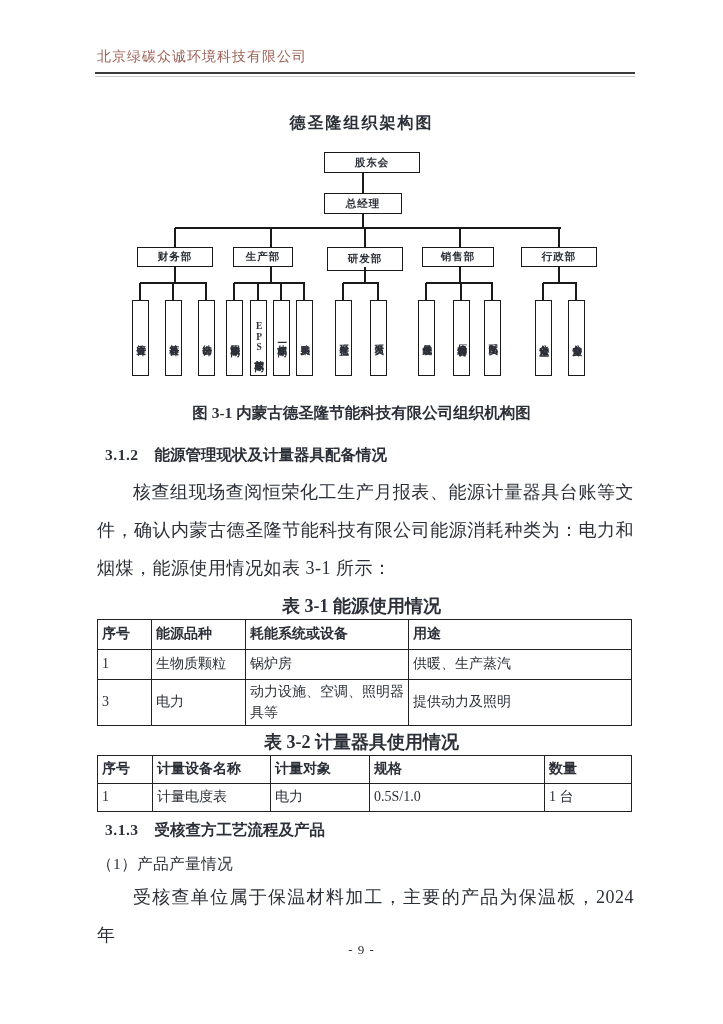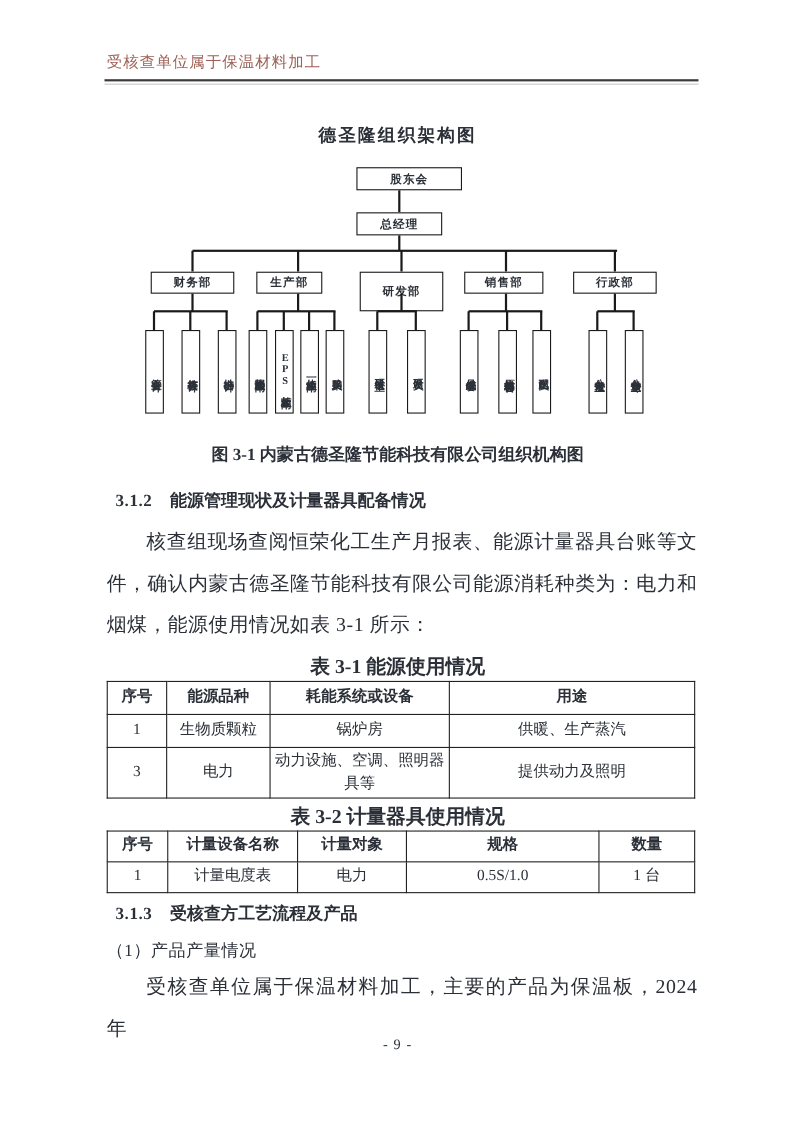--- a/index.html
+++ b/index.html
@@ -32,53 +32,53 @@
     font-size:9.5px; font-weight:700; line-height:1; letter-spacing:.5px;
   }
   .cl { background:#1a1a1a; } 
   
   .caption { left:0; top:403px; width:723px; text-align:center; font-size:15.5px; font-weight:700; }
   .h2 { left:105px; top:445px; font-size:15.5px; font-weight:700; }
   .h2 .num { margin-right:16px; letter-spacing:.5px;font-family:Liberation Serif, serif; }
   .para { left:97px; width:537px; font-size:18px; line-height:38px; text-align:justify; text-indent:2em; letter-spacing:.5px; }
   .tbl-title { left:0; width:723px; text-align:center; font-size:18px; font-weight:700; }
   table { border-collapse:collapse; table-layout:fixed; }
-  td,th { border:1.2px solid #222; text-align:center; vertical-align:middle; font-size:14px; padding:2px 4px; line-height:1.45; }
+  td,th { border:1.2px solid #222; text-align:left; vertical-align:middle; font-size:14px; padding:2px 4px; line-height:1.45; }
   th { font-weight:700; }
   .list-item { left:97px; top:854px; font-size:15.5px; letter-spacing:.5px; }
   .footer { left:0; top:942px; width:723px; text-align:center; font-size:13px; letter-spacing:1px; }
 </style>
 </head>
 <body>
 
 <div class="page">
 
   <div class="abs hdr">
-    <span class="company">受核查单位属于保温材料加工</span>
+    <span class="company">北京绿碳众诚环境科技有限公司</span>
   </div>
   <div class="abs hdr-line"></div>
   <div class="abs hdr-line2"></div>
 
   <div class="abs org-title">德圣隆组织架构图</div>
 
   <div class="abs obox" style="left:324px;top:152px;width:96px;height:21px;">股东会</div>
   <div class="abs cl" style="left:362px;top:173px;width:2px;height:20px;"></div>
   <div class="abs obox" style="left:324px;top:193px;width:78px;height:21px;">总经理</div>
   <div class="abs cl" style="left:362px;top:214px;width:2px;height:14px;"></div>
   <div class="abs cl" style="left:175px;top:227px;width:386px;height:2px;"></div>
 
   <div class="abs cl" style="left:174px;top:228px;width:2px;height:19px;"></div>
   <div class="abs cl" style="left:270px;top:228px;width:2px;height:19px;"></div>
   <div class="abs cl" style="left:364px;top:228px;width:2px;height:19px;"></div>
   <div class="abs cl" style="left:459px;top:228px;width:2px;height:19px;"></div>
   <div class="abs cl" style="left:558px;top:228px;width:2px;height:19px;"></div>
 
   <div class="abs obox" style="left:137px;top:247px;width:76px;height:20px;">财务部</div>
   <div class="abs obox" style="left:233px;top:247px;width:60px;height:20px;">生产部</div>
-  <div class="abs obox" style="left:327px;top:247px;width:76px;height:36px;">研发部</div>
+  <div class="abs obox" style="left:327px;top:247px;width:76px;height:24px;">研发部</div>
   <div class="abs obox" style="left:422px;top:247px;width:72px;height:20px;">销售部</div>
   <div class="abs obox" style="left:521px;top:247px;width:76px;height:20px;">行政部</div>
 
   <div class="abs cl" style="left:174px;top:267px;width:2px;height:16px;"></div>
   <div class="abs cl" style="left:270px;top:267px;width:2px;height:16px;"></div>
   <div class="abs cl" style="left:364px;top:267px;width:2px;height:16px;"></div>
   <div class="abs cl" style="left:459px;top:267px;width:2px;height:16px;"></div>
   <div class="abs cl" style="left:558px;top:267px;width:2px;height:16px;"></div>
 
   <div class="abs cl" style="left:140px;top:282px;width:67px;height:2px;"></div>

